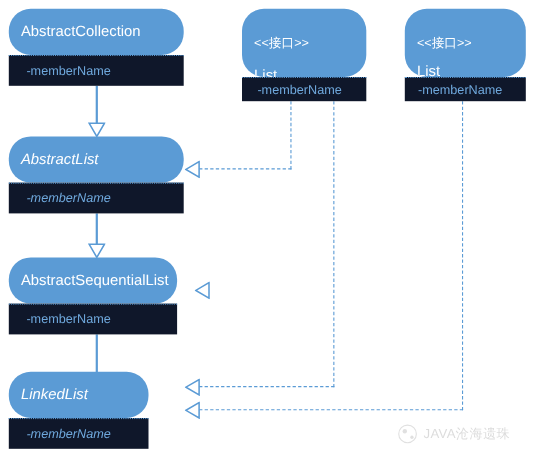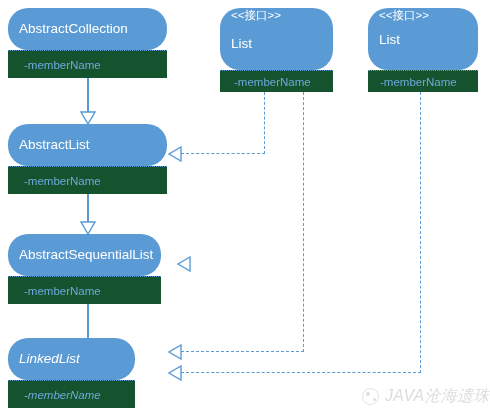--- a/index.html
+++ b/index.html
@@ -25,39 +25,39 @@
     box-sizing: border-box;
     display: flex;
     flex-direction: column;
     justify-content: center;
     padding-left: 11px;
     overflow: hidden;
     border-radius: 20px;
   }
   .uml-header.with-stereo {
     justify-content: flex-start;
-    padding-top: 0;
+    padding-top: 25px;
   }
   .stereotype {
     font-size: 11.5px;
     line-height: 15px;
     color: #ffffff;
     white-space: nowrap;
   }
   .class-title {
     font-size: 13.5px;
     line-height: 18px;
     color: #ffffff;
     white-space: nowrap;
   }
   .class-title.solo {
     font-size: 13.5px;
   }
   .uml-members {
-    background: #14532d;
+    background: #0f172a;
     box-sizing: border-box;
     border-top: 1px dotted #5B9BD5;
     padding-left: 16px;
     display: flex;
     align-items: center;
   }
   .member-text {
     font-size: 11.5px;
     color: #6FA8DC;
     white-space: nowrap;
@@ -110,25 +110,24 @@
   }
   .wm-logo::after {
     content: "";
     position: absolute;
     width: 3px; height: 3px;
     border-radius: 50%;
     background: #9a9a9a;
     bottom: 3px; right: 2.5px;
   }
   .wm-text {
-    font-size: 16px;
+    font-size: 12px;
     color: #8c8c8c;
     white-space: nowrap;
     letter-spacing: 0.3px;
-    font-style: italic;
   }
 </style>
 </head>
 <body>
 
 <div id="canvas">
 
   <div class="conn conn-v" style="left:87px; top:78px; height:34px;"></div>
   <div class="tri-down-wrap" style="left:80px; top:111px;">
     <svg width="16" height="14" viewBox="0 0 16 14">
@@ -202,21 +201,21 @@
   <div class="uml-class" style="left:368px; top:8px; width:110px;">
     <div class="uml-header with-stereo" style="height:62px;">
       <div class="stereotype">&lt;&lt;接口&gt;&gt;</div>
       <div class="class-title" style="margin-top:8px;">List</div>
     </div>
     <div class="uml-members" style="height:22px; padding-left:12px;">
       <span class="member-text">-memberName</span>
     </div>
   </div>
 
-  <div class="uml-class" style="left:8px; top:124px; width:159px;">
+  <div class="uml-class" style="left:8px; top:124px; width:159px;font-style:italic;">
     <div class="uml-header" style="height:42px;">
       <div class="class-title solo">AbstractList</div>
     </div>
     <div class="uml-members" style="height:28px;">
       <span class="member-text">-memberName</span>
     </div>
   </div>
 
   <div class="uml-class" style="left:8px; top:234px; width:153px;">
     <div class="uml-header" style="height:42px;">

